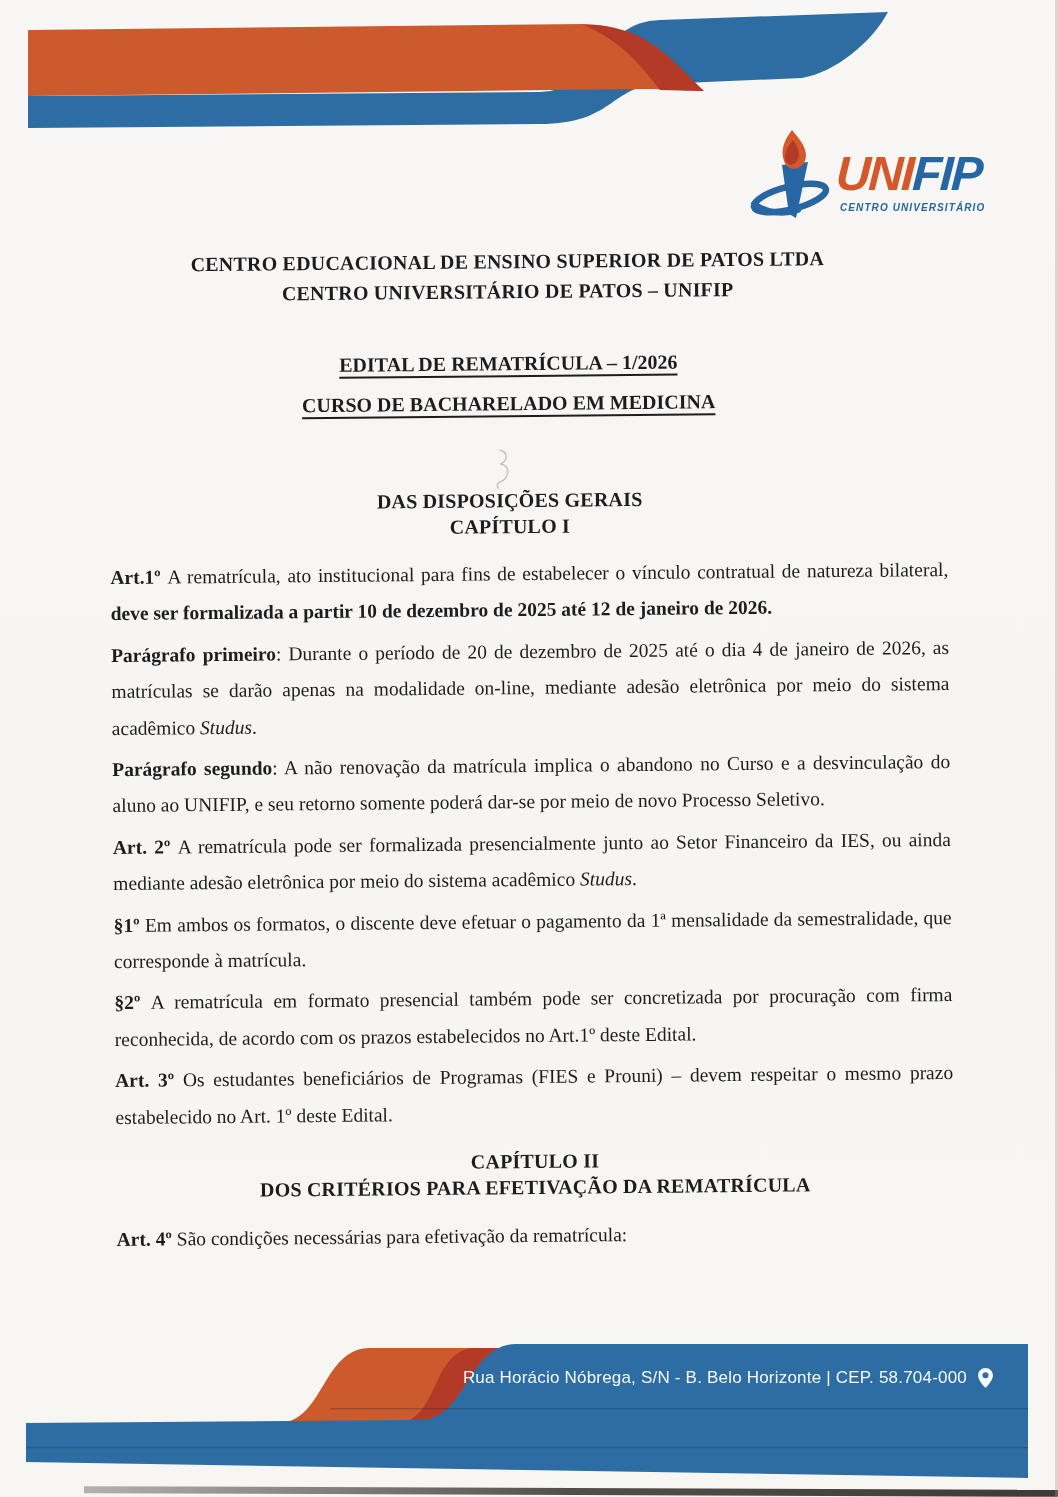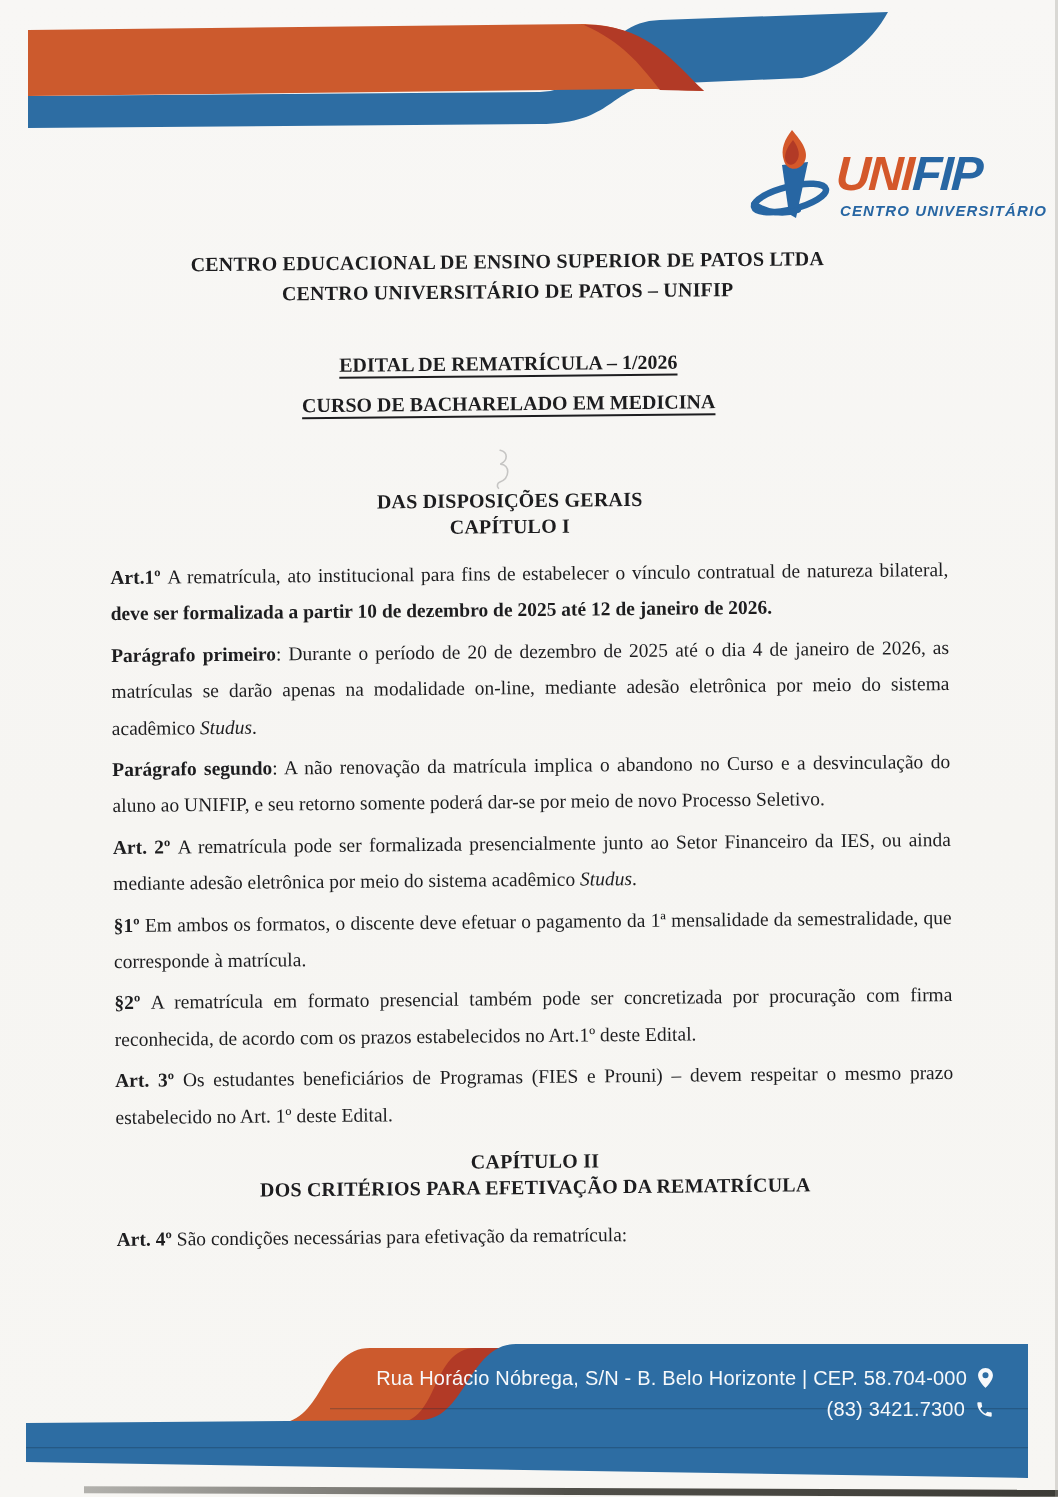--- a/index.html
+++ b/index.html
@@ -26,21 +26,21 @@
     font-size:48px;letter-spacing:-2px;line-height:1;
     transform:skewX(-3deg);
     white-space:nowrap;
   }
   .brand .uni{color:#d4582a;}
   .brand .fip{color:#2766a3;}
   .tagline{
     position:absolute;left:96px;top:74px;
     font-family:"Liberation Sans","DejaVu Sans",sans-serif;
     font-weight:bold;font-style:italic;
-    font-size:15px;letter-spacing:1.1px;color:#2766a3;
+    font-size:10px;letter-spacing:1.1px;color:#2766a3;
     white-space:nowrap;
   }
   
   .content{
     position:absolute;left:0;top:0;width:1058px;height:1497px;
     transform:rotate(-0.55deg);
     color:#1d1d1f;
   }
   .institution{
     position:absolute;left:92px;top:246px;width:840px;
@@ -74,21 +74,21 @@
   
   .footer{position:absolute;left:0;top:1320px;width:1058px;height:177px;}
   .footer-svg{position:absolute;left:0;top:0;width:1058px;height:177px;}
   .footer-text{
     position:absolute;right:64px;top:46px;width:620px;
     font-family:"Liberation Sans","DejaVu Sans",sans-serif;
     color:#f7f9fb;
   }
   .footer-line{
     display:flex;align-items:center;justify-content:flex-end;gap:10px;
-    height:24px;font-size:20px;letter-spacing:0.2px;margin-bottom:7px;
+    height:24px;font-size:17px;letter-spacing:0.2px;margin-bottom:7px;
     white-space:nowrap;
   }
   
   .scan-shadow{
     position:absolute;left:84px;right:0;bottom:2px;height:7px;
     background:linear-gradient(to right,rgba(95,94,88,.45),#504f49 50%,#3c3b36);
     transform:rotate(0.22deg);
   }
   .scan-edge-right{
     position:absolute;right:0;top:0;width:3px;height:100%;
@@ -168,25 +168,19 @@
       <rect x="330" y="88" width="698" height="1.3" fill="#12263a" opacity="0.28"></rect>
       <rect x="26" y="127" width="1002" height="1.3" fill="#12263a" opacity="0.28"></rect>
     </svg>
     <div class="footer-text">
       <div class="footer-line">
         <span>Rua Horácio Nóbrega, S/N - B. Belo Horizonte | CEP. 58.704-000</span>
         <svg width="17" height="22" viewBox="0 0 24 30">
           <path d="M12,1 C6.2,1 1.5,5.7 1.5,11.5 C1.5,19.2 12,29 12,29 C12,29 22.5,19.2 22.5,11.5 C22.5,5.7 17.8,1 12,1 Z M12,15.5 a4.3,4.3 0 1 1 0,-8.6 a4.3,4.3 0 0 1 0,8.6 Z" fill="#f7f9fb"></path>
         </svg>
       </div>
-      <div class="footer-line">
-        <span>(83) 3421.7300</span>
-        <svg width="19" height="19" viewBox="0 0 24 24">
-          <path d="M6.6,10.8 c1.5,2.8 3.8,5.1 6.6,6.6 l2.2,-2.2 c0.3,-0.3 0.7,-0.4 1,-0.2 1.2,0.4 2.4,0.6 3.7,0.6 0.6,0 1,0.4 1,1 v3.5 c0,0.6 -0.4,1 -1,1 C10.8,21.1 2.9,13.2 2.9,3.9 c0,-0.6 0.4,-1 1,-1 h3.5 c0.6,0 1,0.4 1,1 0,1.3 0.2,2.5 0.6,3.7 0.1,0.3 0,0.7 -0.2,1 Z" fill="#f7f9fb"></path>
-        </svg>
-      </div>
     </div>
   </div>
 
   <div class="scan-shadow"></div>
   <div class="scan-edge-right"></div>
 
 </div>
 
 </body></html>

